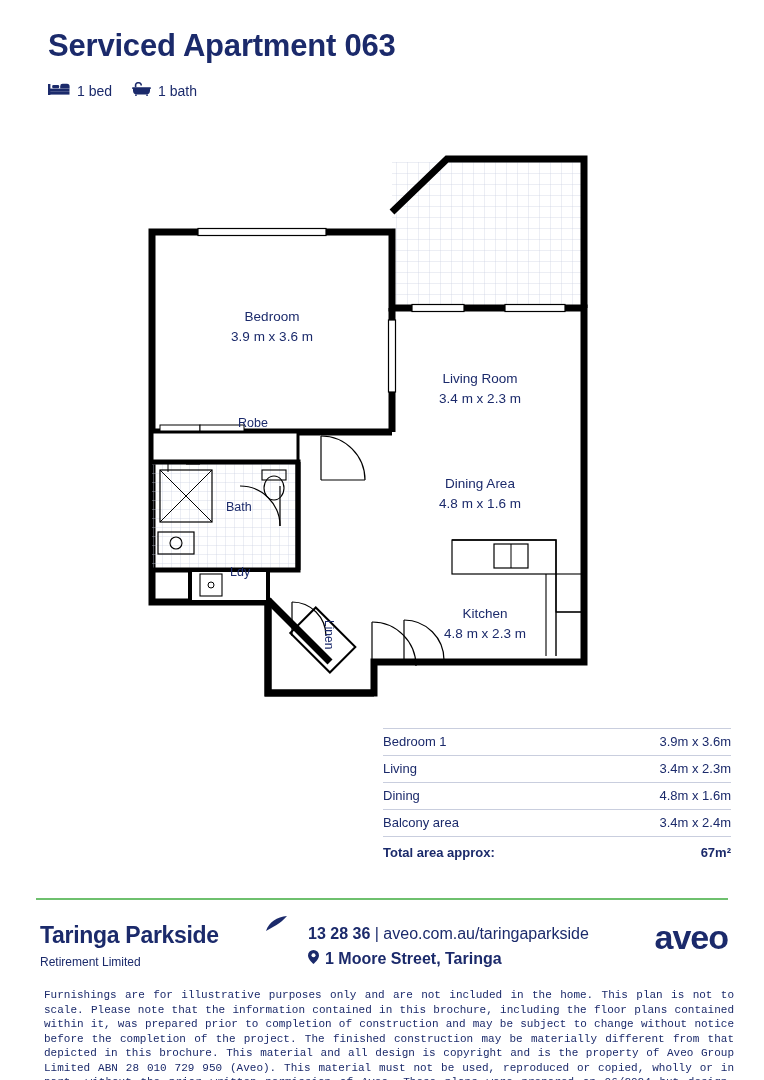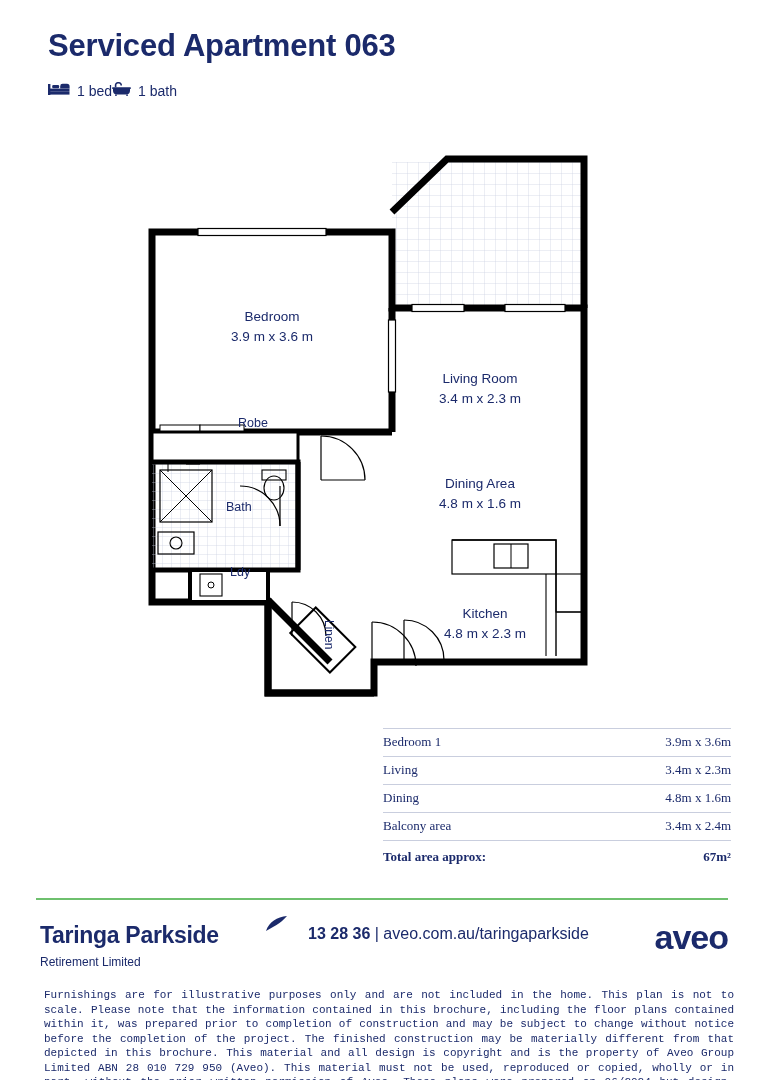--- a/index.html
+++ b/index.html
@@ -23,20 +23,21 @@
     font-size: 31px;
     font-weight: bold;
     letter-spacing: -0.2px;
     color: #1b2a6b;
   }
   .meta-row {
     position: absolute;
     left: 48px; top: 82px;
     display: flex;
     align-items: center;
+    gap: 20px;
     font-size: 14px;
     color: #1b2a6b;
   }
   .meta-item { display: flex; align-items: center; gap: 7px; }
   .icon-bed, .icon-bath { display: block; }
 
   
   .plan {
     position: absolute;
     left: 0; top: 140px;
@@ -75,21 +76,20 @@
     position: absolute;
     left: 383px; top: 728px;
     width: 348px;
     font-size: 13px;
   }
   .sched-row {
     display: flex;
     justify-content: space-between;
     padding: 5px 0 6px 0;
     border-bottom: 1px solid #c9cede;
-    font-family: Liberation Serif, serif;
   }
   .sched-row:first-child { border-top: 1px solid #c9cede; }
   .sched-row.total {
     font-weight: bold;
     border-bottom: none;
     padding-top: 8px;
   }
   .sched-name { color: #1b2a6b; }
   .sched-dim { color: #1b2a6b; }
 
@@ -339,19 +339,28 @@
       <path d="M22 1 C12 2 4 7 1 16 C8 12 15 9 22 1 Z" fill="#1b2a6b"></path>
     </svg>
   </div>
 
   <div class="contact">
     <div class="contact-line1">
       <span>13 28 36</span>
       <span class="sep">|</span>
       <span class="web">aveo.com.au/taringaparkside</span>
     </div>
+    <div class="contact-line2">
+      <span>
+        <svg width="11" height="14" viewBox="0 0 11 14">
+          <path d="M5.5 0 A5.5 5.5 0 0 0 0 5.5 C0 9.5 5.5 14 5.5 14 C5.5 14 11 9.5 11 5.5 A5.5 5.5 0 0 0 5.5 0 Z" fill="#1b2a6b"></path>
+          <circle cx="5.5" cy="5.3" r="2" fill="#ffffff"></circle>
+        </svg>
+      </span>
+      <span>1 Moore Street, Taringa</span>
+    </div>
   </div>
 
   <div class="aveo-logo">aveo</div>
 
   <div class="disclaimer">Furnishings are for illustrative purposes only and are not included in the home. This plan is not to scale. Please note that the information contained in this brochure, including the floor plans contained within it, was prepared prior to completion of construction and may be subject to change without notice before the completion of the project. The finished construction may be materially different from that depicted in this brochure. This material and all design is copyright and is the property of Aveo Group Limited ABN 28 010 729 950 (Aveo). This material must not be used, reproduced or copied, wholly or in part, without the prior written permission of Aveo. These plans were prepared on 06/2024 but design, dimensions, specification and materials are indicative only and are subject to change without notice at anytime and intending purchasers should undertake their own independent inquiries to satisfy themselves regarding the status of these plans. You should refer to appropriate Survey Plans for confirmation of individual unit areas.</div>
 
 </div>
 
 </body></html>

